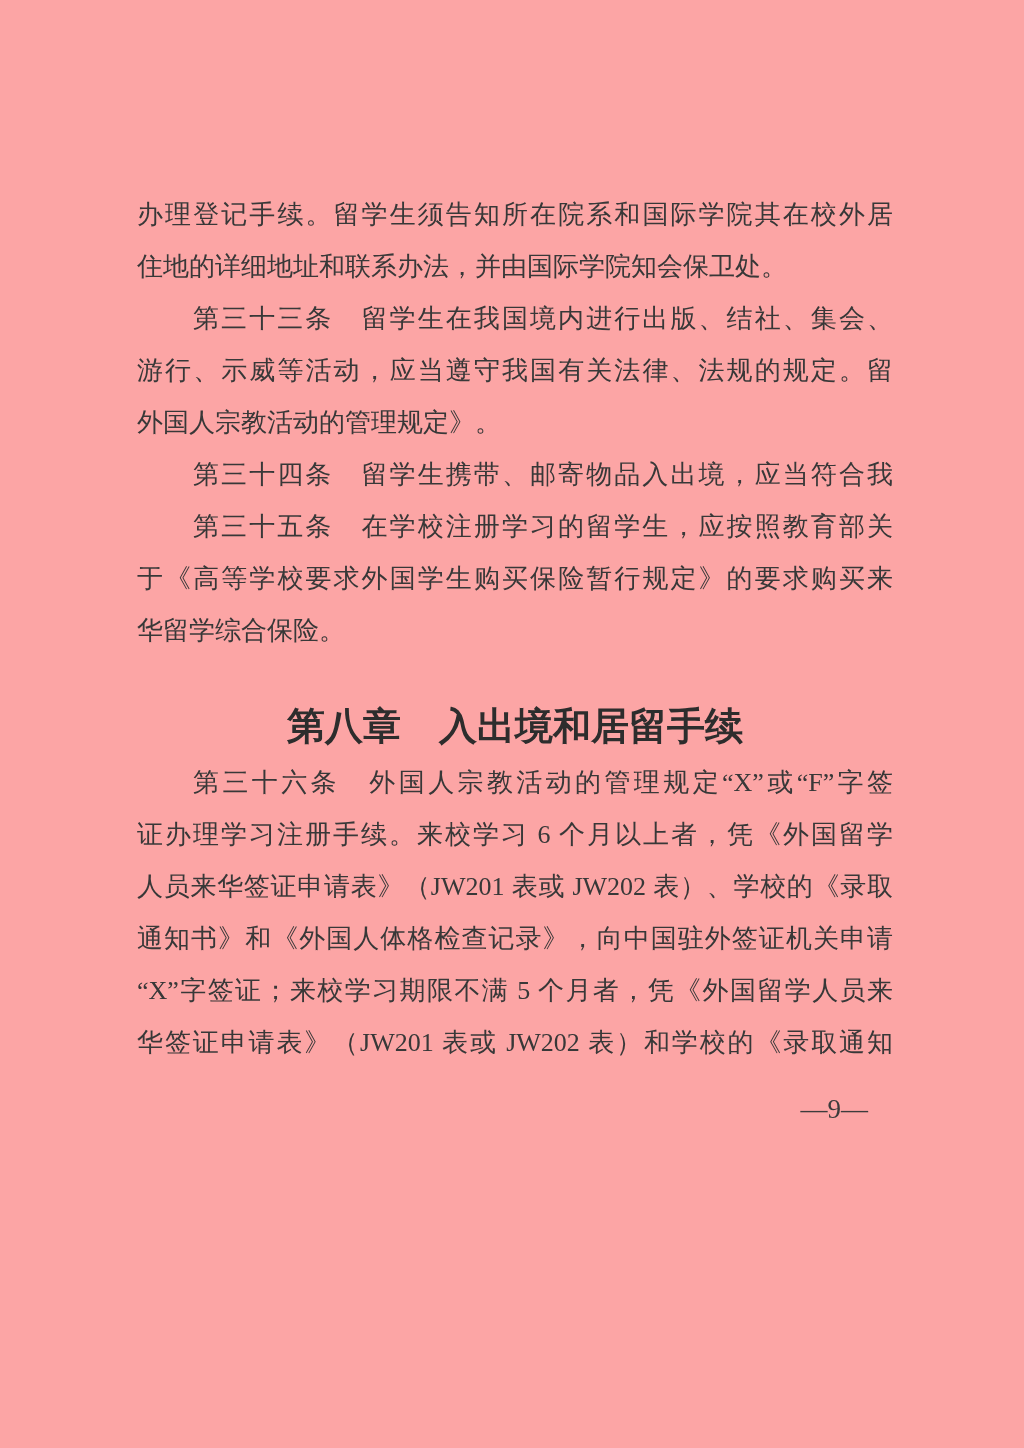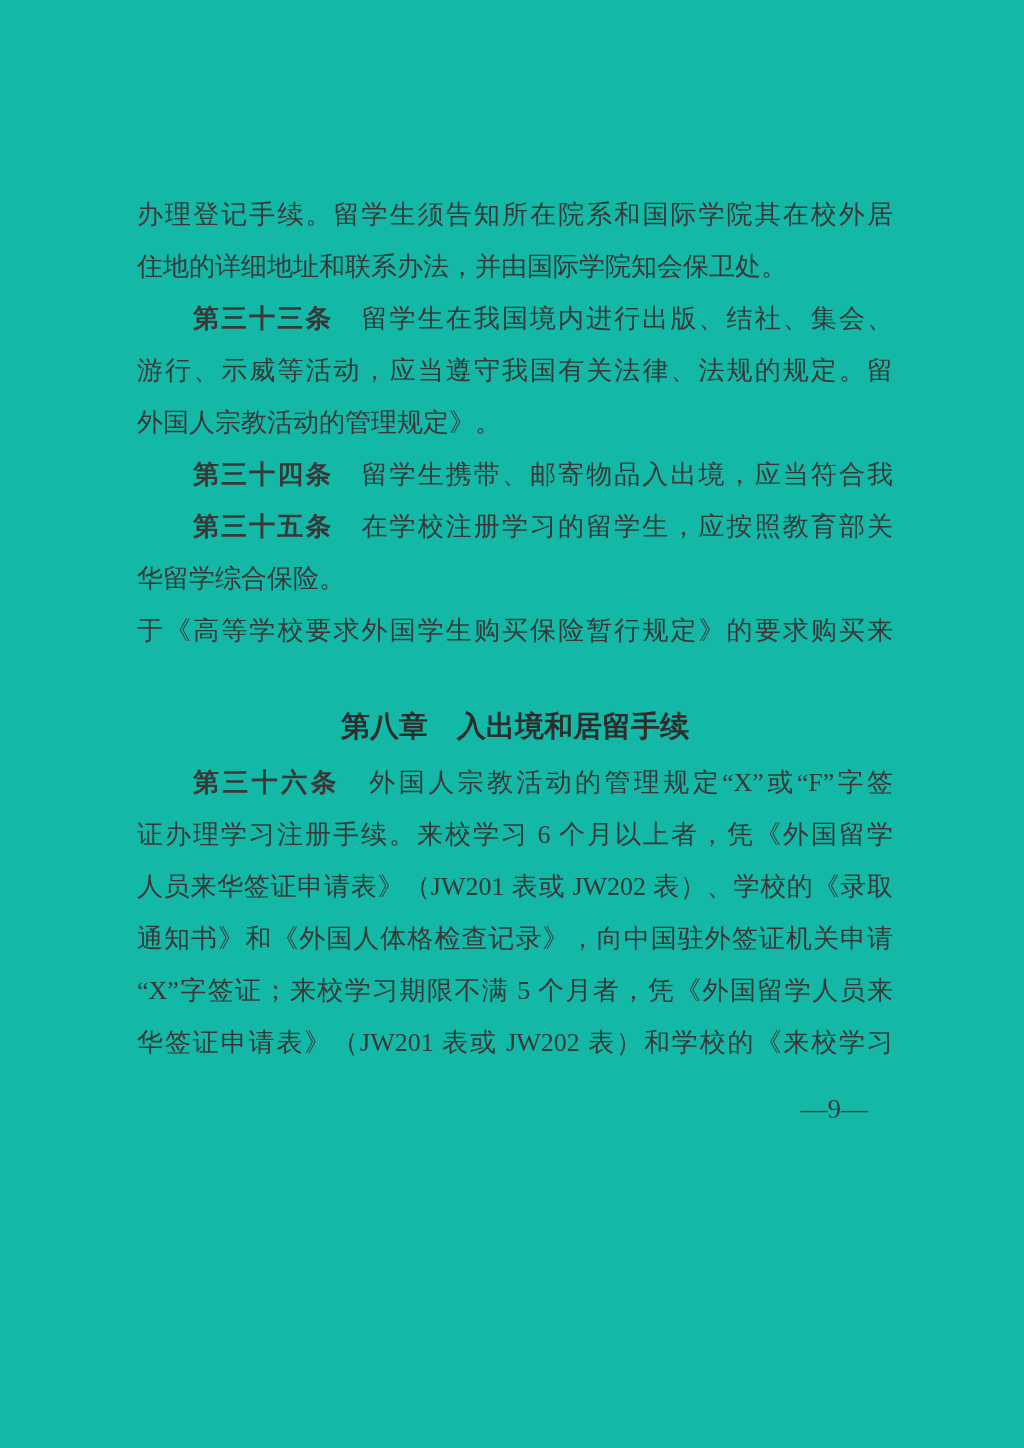--- a/index.html
+++ b/index.html
@@ -1,21 +1,21 @@
 <!DOCTYPE html>
 <html><head>
 <meta charset="utf-8">
 <style>
   * { margin: 0; padding: 0; box-sizing: border-box; }
   html, body { background: #ffffff; }
   .page {
     position: relative;
     width: 1024px;
     height: 1448px;
-    background: #14b8a6;
+    background: #fca5a5;
     font-family: "Liberation Serif", "DejaVu Serif", serif;
     color: #383838;
     overflow: hidden;
   }
   .textblock {
     position: absolute;
     left: 137px;
     top: 189px;
     width: 756px;
   }
@@ -23,29 +23,29 @@
     font-size: 26px;
     line-height: 52px;
     height: 52px;
     white-space: normal;
   }
   .j {
     text-align: justify;
     text-align-last: justify;
   }
   .indent { padding-left: 56px; }
-  .term { font-weight: bold; }
+  .term { font-weight: normal; }
   .heading {
     margin-top: 43px;
     margin-bottom: 5px;
     height: 52px;
     line-height: 52px;
     font-family: "Liberation Sans", "DejaVu Sans", sans-serif;
     font-weight: bold;
-    font-size: 29px;
+    font-size: 38px;
     text-align: center;
     color: #2d2d2d;
   }
   .pagenum {
     margin-top: 20px;
     text-align: right;
     padding-right: 25px;
     font-size: 27px;
     line-height: 40px;
     color: #3c3c3c;
@@ -60,28 +60,28 @@
     <div class="line j">办理登记手续。留学生须告知所在院系和国际学院其在校外居</div>
     <div class="line">住地的详细地址和联系办法，并由国际学院知会保卫处。</div>
 
     <div class="line j indent"><span class="term">第三十三条</span><span>　留学生在我国境内进行出版、结社、集会、</span></div>
     <div class="line j">游行、示威等活动，应当遵守我国有关法律、法规的规定。留</div>
     <div class="line">外国人宗教活动的管理规定》。</div>
 
     <div class="line j indent"><span class="term">第三十四条</span><span>　留学生携带、邮寄物品入出境，应当符合我</span></div>
 
     <div class="line j indent"><span class="term">第三十五条</span><span>　在学校注册学习的留学生，应按照教育部关</span></div>
+    <div class="line j">于《高等学校要求外国学生购买保险暂行规定》的要求购买来</div>
     <div class="line">华留学综合保险。</div>
-    <div class="line j">于《高等学校要求外国学生购买保险暂行规定》的要求购买来</div>
 
     <div class="heading">第八章　入出境和居留手续</div>
 
     <div class="line j indent"><span class="term">第三十六条</span><span>　外国人宗教活动的管理规定“X”或“F”字签</span></div>
     <div class="line j">证办理学习注册手续。来校学习 6 个月以上者，凭《外国留学</div>
     <div class="line j">人员来华签证申请表》（JW201 表或 JW202 表）、学校的《录取</div>
     <div class="line j">通知书》和《外国人体格检查记录》，向中国驻外签证机关申请</div>
     <div class="line j">“X”字签证；来校学习期限不满 5 个月者，凭《外国留学人员来</div>
-    <div class="line j">华签证申请表》（JW201 表或 JW202 表）和学校的《来校学习</div>
+    <div class="line j">华签证申请表》（JW201 表或 JW202 表）和学校的《录取通知</div>
 
     <div class="pagenum">—9—</div>
 
   </div>
 </div>
 
 </body></html>

